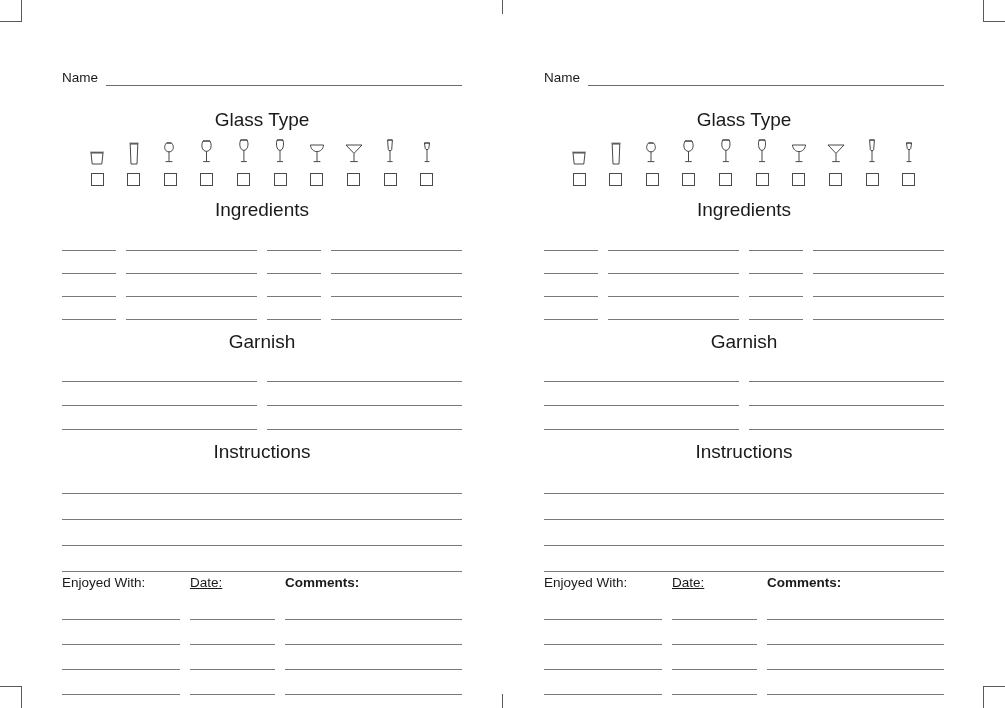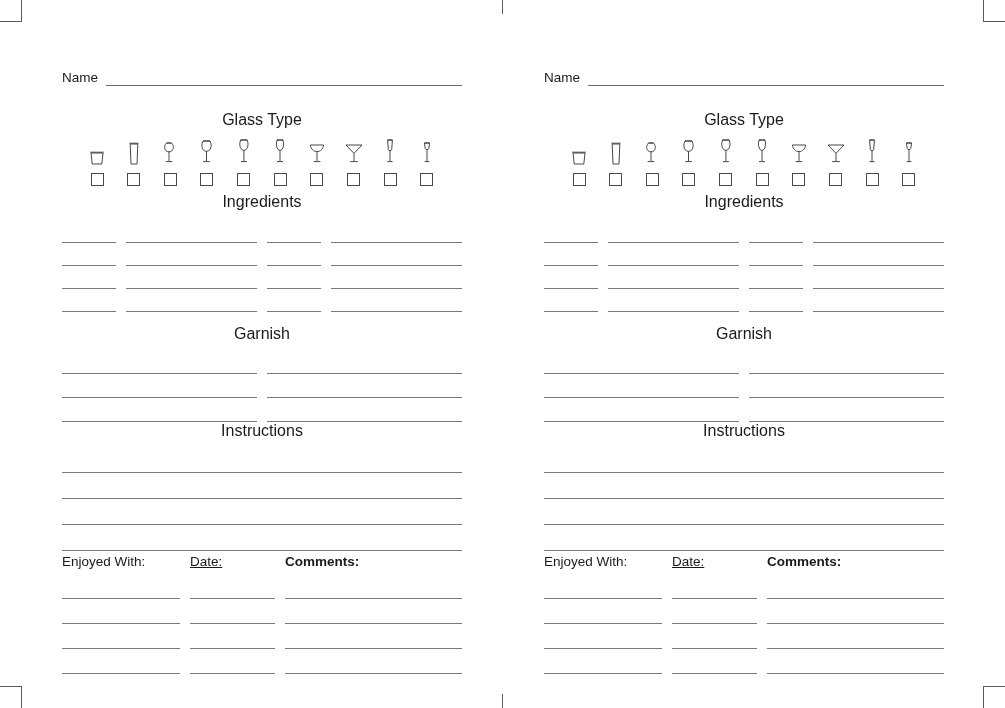--- a/index.html
+++ b/index.html
@@ -54,21 +54,21 @@
   }
   .name-rule {
     flex: 1 1 auto;
     border-bottom: 1px solid #6b6b6b;
     height: 16px;
   }
 
   
   .section-title {
     text-align: center;
-    font-size: 16px;
+    font-size: 19px;
     line-height: 16px;
   }
 
   
   .glass-title { margin-top: 26px; }
 
   .glass-row {
     display: flex;
     justify-content: space-between;
     align-items: flex-end;
@@ -98,21 +98,21 @@
     background: #fff;
     box-sizing: border-box;
   }
   .check-cell {
     width: 26px;
     display: flex;
     justify-content: center;
   }
 
   
-  .ingredients-title { margin-top: 8px; }
+  .ingredients-title { margin-top: 16px; }
 
   .ing-grid {
     margin-top: 10px;
   }
   .ing-line {
     display: flex;
     gap: 10px;
     height: 23px;
   }
   .rule {
@@ -128,21 +128,21 @@
   .garnish-title { margin-top: 14px; }
   .garnish-grid { margin-top: 9px; }
   .garnish-line {
     display: flex;
     gap: 10px;
     height: 24px;
   }
   .garnish-half { flex: 1 1 50%; }
 
   
-  .instructions-title { margin-top: 0; }
+  .instructions-title { margin-top: 13px; }
   .instr-lines { margin-top: 8px; }
   .instr-line {
     border-bottom: 1px solid #7a7a7a;
     height: 25px;
   }
 
   
   .footer {
     margin-top: 2px;
   }

